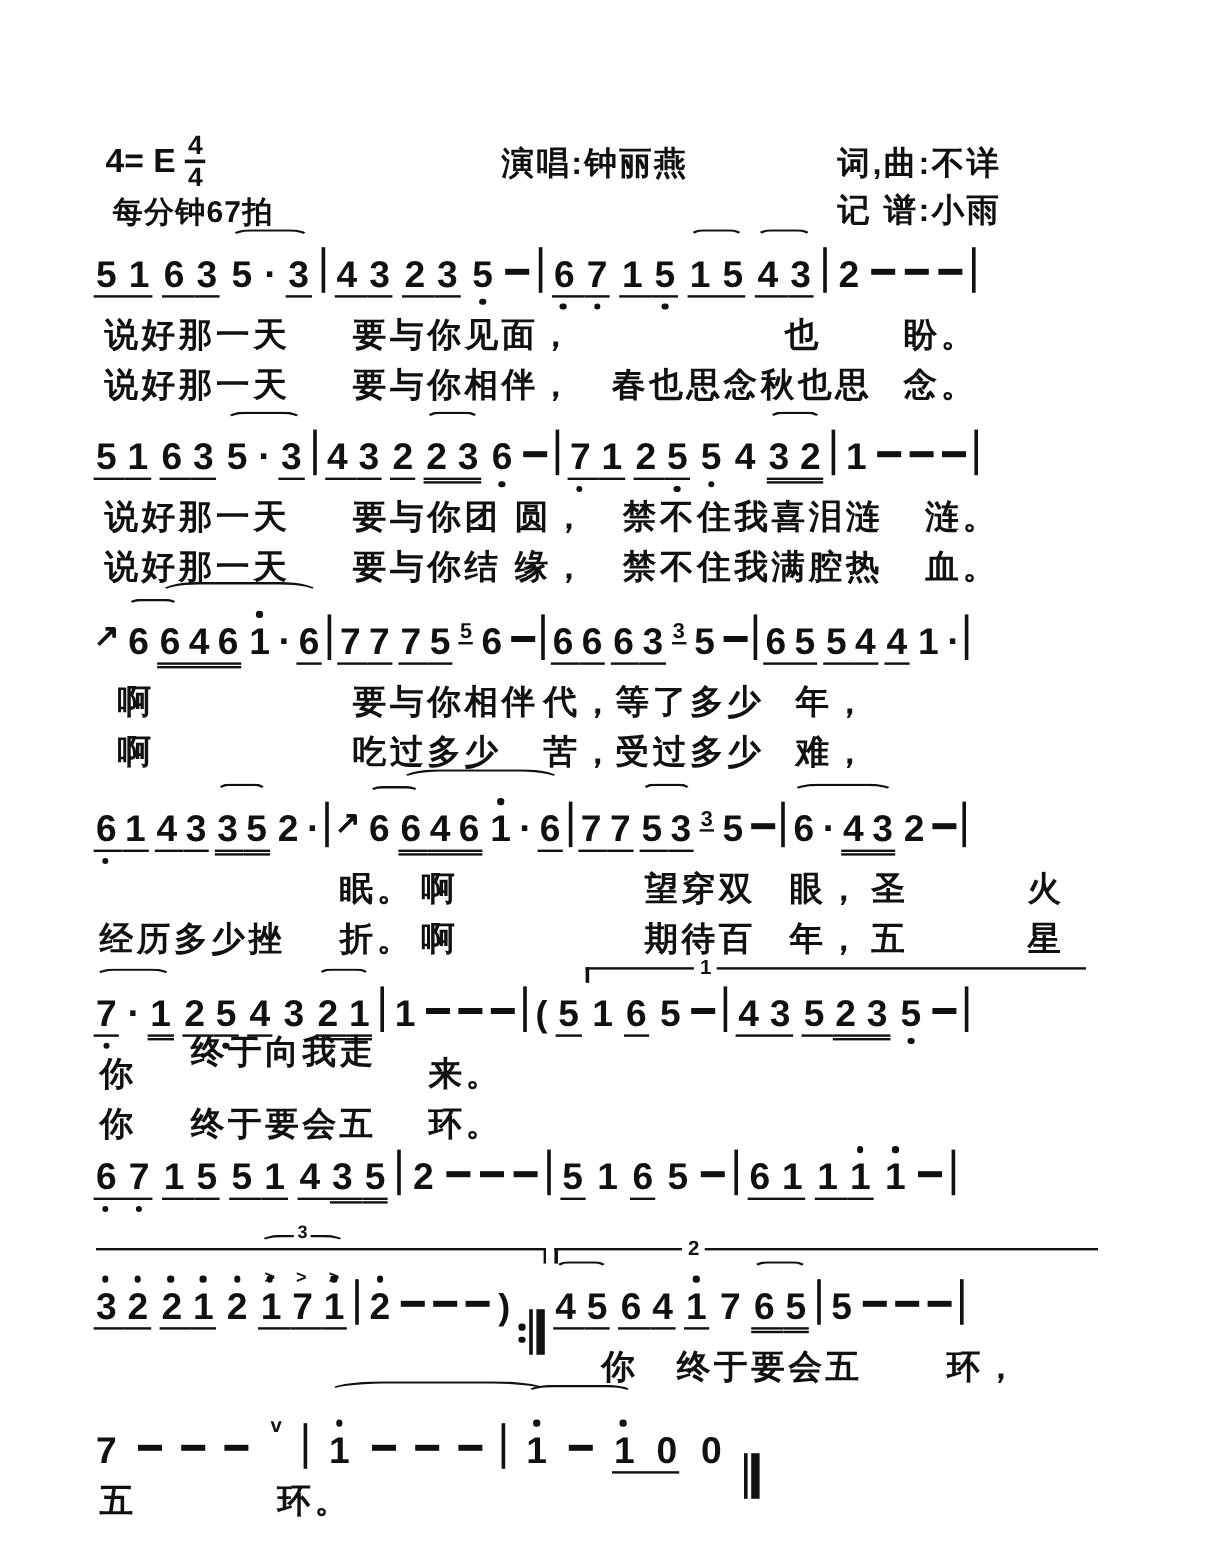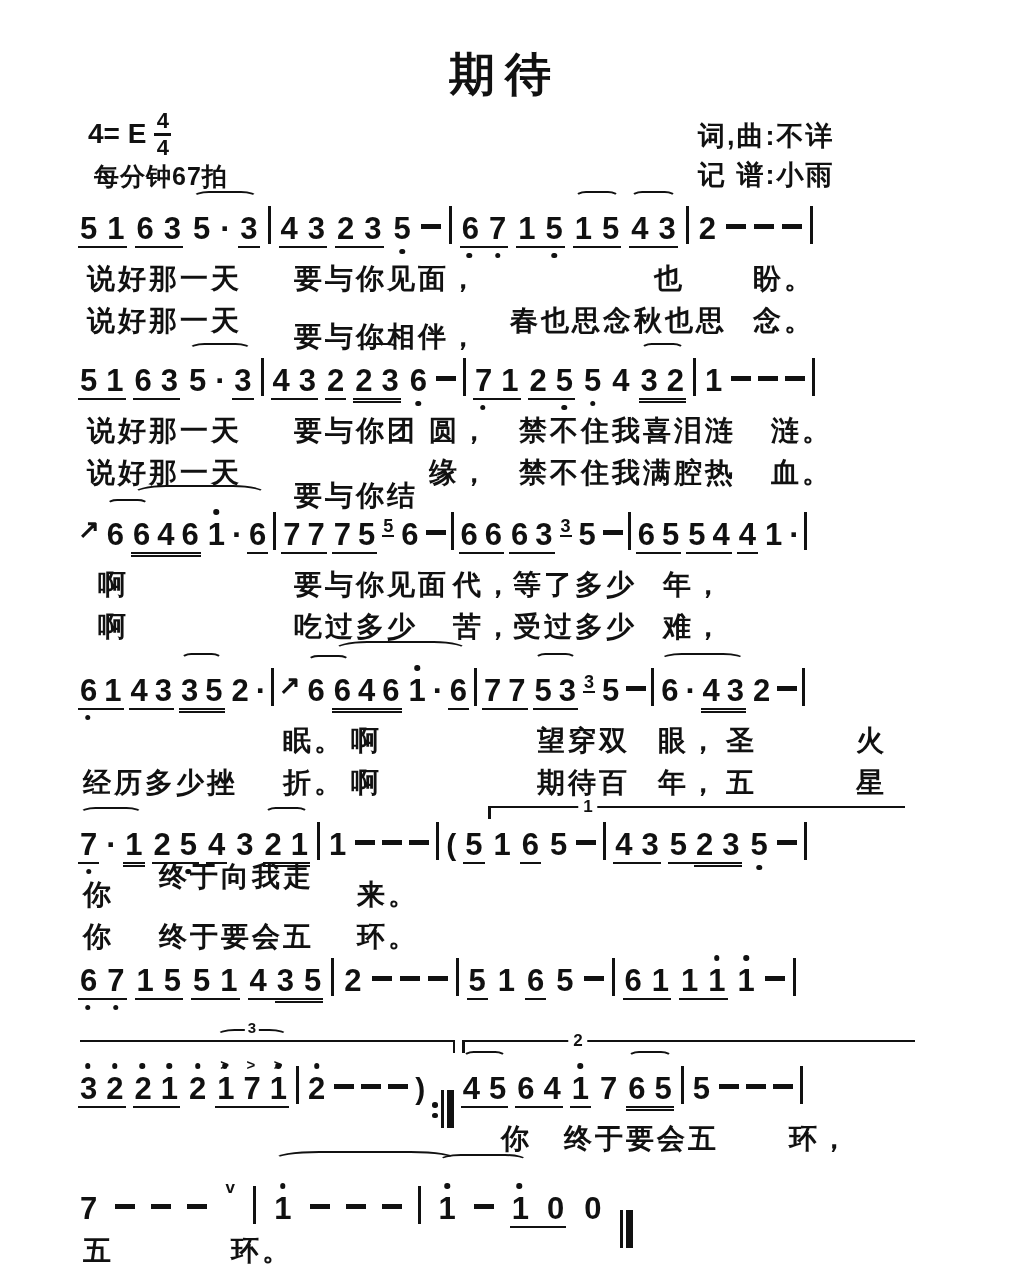--- a/index.html
+++ b/index.html
@@ -55,64 +55,64 @@
   .hook-l{left:0;}
   .hook-r{right:0;}
   .volta-label{position:absolute;top:-11px;transform:translateX(-50%);background:#fff;
         padding:0 5px;font-size:17px;font-weight:bold;}
   .lyric{position:absolute;font-size:28px;font-weight:600;letter-spacing:3px;white-space:nowrap;}
 </style>
 </head>
 <body>
 
 <div class="page">
-  <div class="title">期待</div>
 
   <div class="keysig">
     <span>4= E</span>
     <span class="frac">
       <span>4</span>
       <span class="fbar"></span>
       <span>4</span>
     </span>
   </div>
 
+  <div class="singer">演唱:钟丽燕</div>
   <div class="lyricist">词,曲:不详</div>
   <div class="tempo">每分钟67拍</div>
   <div class="transcriber">记 谱:小雨</div>
 
   <div>
       <div class="music-line" style="top: 206px;">
         <div class="note-row"><div class="tok note u1" style="padding-right: 8px; margin-right: 0px;"><span>5</span></div><div class="tok note u1" style="margin-right: 8px;"><span>1</span></div><div class="tok note u1" style="padding-right: 8px; margin-right: 0px;"><span>6</span></div><div class="tok note u1" style="margin-right: 8px;"><span>3</span></div><div class="tok note" style="margin-right: 8px;"><span>5</span></div><div class="tok ndot" style="margin-right: 8px;">·</div><div class="tok note u1" style="margin-right: 8px;"><span>3</span></div><div class="tok bar" style="margin-right: 8px;"></div><div class="tok note u1" style="padding-right: 8px; margin-right: 0px;"><span>4</span></div><div class="tok note u1" style="margin-right: 8px;"><span>3</span></div><div class="tok note u1" style="padding-right: 8px; margin-right: 0px;"><span>2</span></div><div class="tok note u1" style="margin-right: 8px;"><span>3</span></div><div class="tok note" style="margin-right: 8px;"><span>5</span><div class="odot below" style="left: 10.5px;"></div></div><div class="tok dash" style="margin-right: 8px;"></div><div class="tok bar" style="margin-right: 8px;"></div><div class="tok note u1" style="padding-right: 8px; margin-right: 0px;"><span>6</span><div class="odot below" style="left: 9.5px;"></div></div><div class="tok note u1" style="margin-right: 8px;"><span>7</span><div class="odot below" style="left: 10.5px;"></div></div><div class="tok note u1" style="padding-right: 8px; margin-right: 0px;"><span>1</span></div><div class="tok note u1" style="margin-right: 8px;"><span>5</span><div class="odot below" style="left: 10.5px;"></div></div><div class="tok note u1" style="padding-right: 8px; margin-right: 0px;"><span>1</span></div><div class="tok note u1" style="margin-right: 8px;"><span>5</span></div><div class="tok note u1" style="padding-right: 8px; margin-right: 0px;"><span>4</span></div><div class="tok note u1" style="margin-right: 8px;"><span>3</span></div><div class="tok bar" style="margin-right: 8px;"></div><div class="tok note" style="margin-right: 8px;"><span>2</span></div><div class="tok dash" style="margin-right: 8px;"></div><div class="tok dash" style="margin-right: 8px;"></div><div class="tok dash" style="margin-right: 8px;"></div><div class="tok bar" style="margin-right: 8px;"></div><div class="slur" style="left: 115px; width: 64px; height: 12px; top: -15px;"></div><div class="slur" style="left: 497px; width: 44px; height: 12px; top: -15px;"></div><div class="slur" style="left: 553px; width: 45px; height: 12px; top: -15px;"></div></div>
         <div class="lyric" style="left: 9px; top: 54px;">说好那一天</div>
         <div class="lyric" style="left: 216px; top: 54px;">要与你见面，</div>
         <div class="lyric" style="left: 576px; top: 54px;">也</div>
         <div class="lyric" style="left: 675px; top: 54px;">盼。</div>
         <div class="lyric" style="left: 9px; top: 96px;">说好那一天</div>
-        <div class="lyric" style="left: 216px; top: 112px;">要与你相伴，</div>
+        <div class="lyric" style="left: 216px; top: 96px;">要与你相伴，</div>
         <div class="lyric" style="left: 432px; top: 96px;">春也思念秋也思</div>
         <div class="lyric" style="left: 675px; top: 96px;">念。</div>
       </div>
       <div class="music-line" style="top: 358px;">
         <div class="note-row"><div class="tok note u1" style="padding-right: 7px; margin-right: 0px;"><span>5</span></div><div class="tok note u1" style="margin-right: 7px;"><span>1</span></div><div class="tok note u1" style="padding-right: 7px; margin-right: 0px;"><span>6</span></div><div class="tok note u1" style="margin-right: 7px;"><span>3</span></div><div class="tok note" style="margin-right: 7px;"><span>5</span></div><div class="tok ndot" style="margin-right: 7px;">·</div><div class="tok note u1" style="margin-right: 7px;"><span>3</span></div><div class="tok bar" style="margin-right: 7px;"></div><div class="tok note u1" style="padding-right: 7px; margin-right: 0px;"><span>4</span></div><div class="tok note u1" style="margin-right: 7px;"><span>3</span></div><div class="tok note u1" style="margin-right: 7px;"><span>2</span></div><div class="tok note u2" style="padding-right: 7px; margin-right: 0px;"><span>2</span></div><div class="tok note u2" style="margin-right: 7px;"><span>3</span></div><div class="tok note" style="margin-right: 7px;"><span>6</span><div class="odot below" style="left: 10.5px;"></div></div><div class="tok dash" style="margin-right: 7px;"></div><div class="tok bar" style="margin-right: 7px;"></div><div class="tok note u1" style="padding-right: 7px; margin-right: 0px;"><span>7</span><div class="odot below" style="left: 9.5px;"></div></div><div class="tok note u1" style="margin-right: 7px;"><span>1</span></div><div class="tok note u1" style="padding-right: 7px; margin-right: 0px;"><span>2</span></div><div class="tok note u1" style="margin-right: 7px;"><span>5</span><div class="odot below" style="left: 10.5px;"></div></div><div class="tok note" style="margin-right: 7px;"><span>5</span><div class="odot below" style="left: 10.5px;"></div></div><div class="tok note" style="margin-right: 7px;"><span>4</span></div><div class="tok note u2" style="padding-right: 7px; margin-right: 0px;"><span>3</span></div><div class="tok note u2" style="margin-right: 7px;"><span>2</span></div><div class="tok bar" style="margin-right: 7px;"></div><div class="tok note" style="margin-right: 7px;"><span>1</span></div><div class="tok dash" style="margin-right: 7px;"></div><div class="tok dash" style="margin-right: 7px;"></div><div class="tok dash" style="margin-right: 7px;"></div><div class="tok bar" style="margin-right: 7px;"></div><div class="slur" style="left: 111px; width: 62px; height: 12px; top: -15px;"></div><div class="slur" style="left: 277px; width: 44px; height: 12px; top: -15px;"></div><div class="slur" style="left: 563px; width: 43px; height: 12px; top: -15px;"></div></div>
         <div class="lyric" style="left: 9px; top: 54px;">说好那一天</div>
         <div class="lyric" style="left: 216px; top: 54px;">要与你团</div>
         <div class="lyric" style="left: 351px; top: 54px;">圆，</div>
         <div class="lyric" style="left: 441px; top: 54px;">禁不住我喜泪涟</div>
         <div class="lyric" style="left: 693px; top: 54px;">涟。</div>
         <div class="lyric" style="left: 9px; top: 96px;">说好那一天</div>
-        <div class="lyric" style="left: 216px; top: 96px; margin-top: 23px;">要与你结</div>
+        <div class="lyric" style="left: 216px; top: 96px;">要与你结</div>
         <div class="lyric" style="left: 351px; top: 96px;">缘，</div>
         <div class="lyric" style="left: 441px; top: 96px;">禁不住我满腔热</div>
         <div class="lyric" style="left: 693px; top: 96px;">血。</div>
       </div>
       <div class="music-line" style="top: 512px;">
         <div class="note-row"><div class="tok arrow" style="margin-right: 5px;">↗</div><div class="tok note" style="margin-right: 5px;"><span>6</span></div><div class="tok note u2" style="padding-right: 5px; margin-right: 0px;"><span>6</span></div><div class="tok note u2" style="padding-right: 5px; margin-right: 0px;"><span>4</span></div><div class="tok note u2" style="margin-right: 5px;"><span>6</span></div><div class="tok note" style="margin-right: 5px;"><span>1</span><div class="odot above" style="left: 10.5px;"></div></div><div class="tok ndot" style="margin-right: 5px;">·</div><div class="tok note u1" style="margin-right: 5px;"><span>6</span></div><div class="tok bar" style="margin-right: 5px;"></div><div class="tok note u1" style="padding-right: 5px; margin-right: 0px;"><span>7</span></div><div class="tok note u1" style="margin-right: 5px;"><span>7</span></div><div class="tok note u1" style="padding-right: 5px; margin-right: 0px;"><span>7</span></div><div class="tok note u1" style="margin-right: 5px;"><span>5</span></div><div class="tok note grace u1" style="margin-right: 5px;"><span>5</span></div><div class="tok note" style="margin-right: 5px;"><span>6</span></div><div class="tok dash" style="margin-right: 5px;"></div><div class="tok bar" style="margin-right: 5px;"></div><div class="tok note u1" style="padding-right: 5px; margin-right: 0px;"><span>6</span></div><div class="tok note u1" style="margin-right: 5px;"><span>6</span></div><div class="tok note u1" style="padding-right: 5px; margin-right: 0px;"><span>6</span></div><div class="tok note u1" style="margin-right: 5px;"><span>3</span></div><div class="tok note grace u1" style="margin-right: 5px;"><span>3</span></div><div class="tok note" style="margin-right: 5px;"><span>5</span></div><div class="tok dash" style="margin-right: 5px;"></div><div class="tok bar" style="margin-right: 5px;"></div><div class="tok note u1" style="padding-right: 5px; margin-right: 0px;"><span>6</span></div><div class="tok note u1" style="margin-right: 5px;"><span>5</span></div><div class="tok note u1" style="padding-right: 5px; margin-right: 0px;"><span>5</span></div><div class="tok note u1" style="margin-right: 5px;"><span>4</span></div><div class="tok note u1" style="margin-right: 5px;"><span>4</span></div><div class="tok note" style="margin-right: 5px;"><span>1</span></div><div class="tok ndot" style="margin-right: 5px;">·</div><div class="tok bar" style="margin-right: 5px;"></div><div class="slur" style="left: 29px; width: 41px; height: 10px; top: -13px;"></div><div class="slur" style="left: 55px; width: 133px; height: 18px; top: -27px;"></div></div>
         <div class="lyric" style="left: 20px; top: 54px;">啊</div>
-        <div class="lyric" style="left: 216px; top: 54px;">要与你见面</div>
+        <div class="lyric" style="left: 216px; top: 54px;">要与你相伴</div>
         <div class="lyric" style="left: 375px; top: 54px;">代，</div>
         <div class="lyric" style="left: 435px; top: 54px;">等了多少</div>
         <div class="lyric" style="left: 585px; top: 54px;">年，</div>
         <div class="lyric" style="left: 20px; top: 96px;">啊</div>
         <div class="lyric" style="left: 216px; top: 96px;">吃过多少</div>
         <div class="lyric" style="left: 375px; top: 96px;">苦，</div>
         <div class="lyric" style="left: 435px; top: 96px;">受过多少</div>
         <div class="lyric" style="left: 585px; top: 96px;">难，</div>
       </div>
       <div class="music-line" style="top: 668px;">

